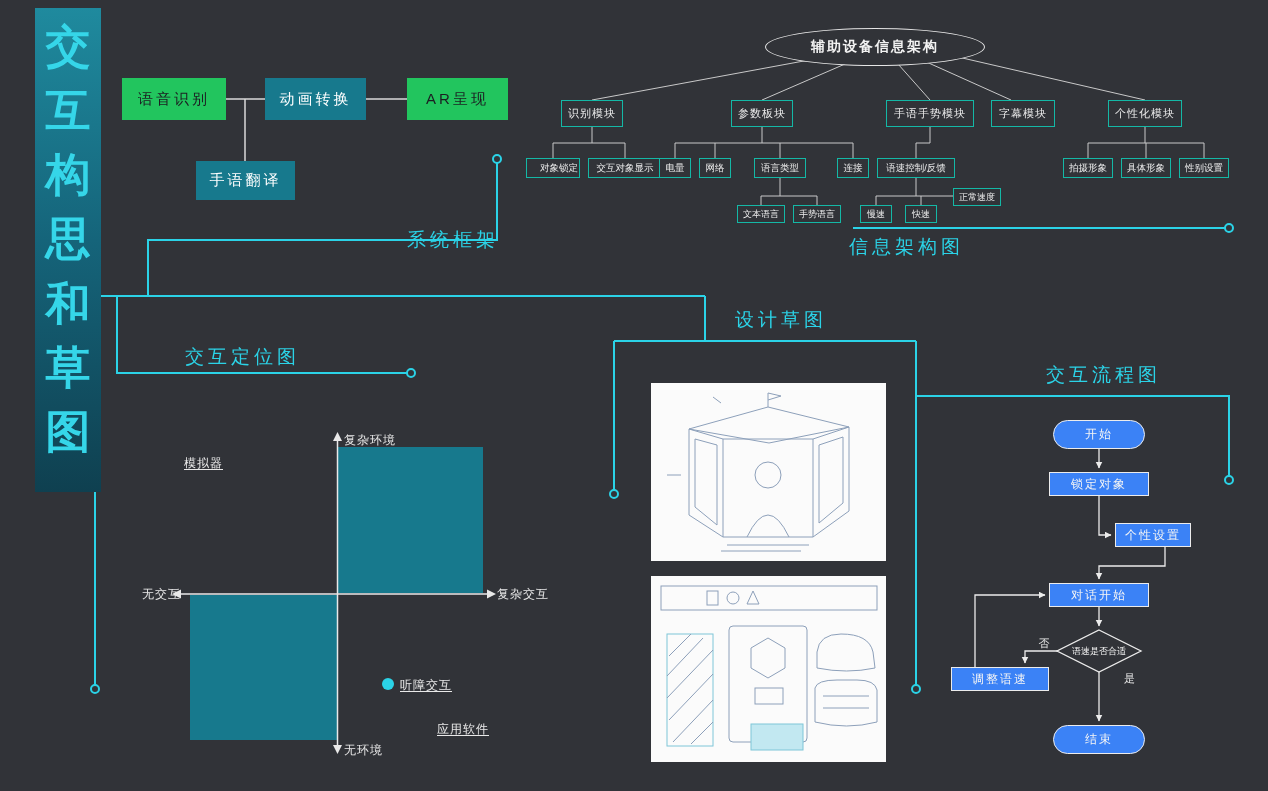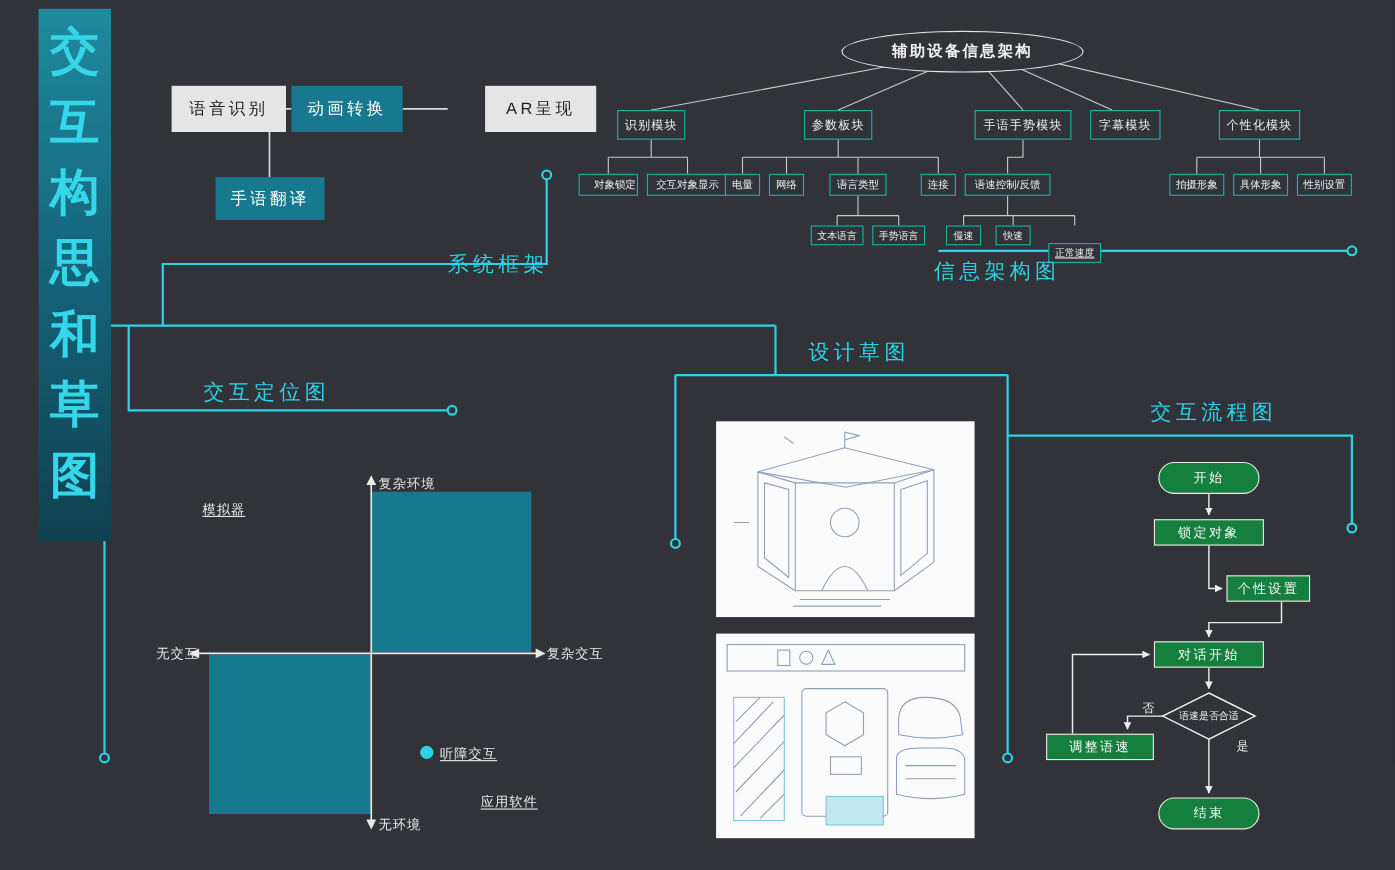--- a/index.html
+++ b/index.html
@@ -8,38 +8,38 @@
   .abs{position:absolute;box-sizing:border-box;}
   .fc{display:flex;align-items:center;justify-content:center;}
 
   .title-strip{left:35px;top:8px;width:66px;height:484px;
     background:linear-gradient(180deg,#1f8a9e 0%,#15647a 48%,#0f4050 100%);
     display:flex;flex-direction:column;align-items:center;justify-content:space-between;
     padding:16px 0 38px 0;box-sizing:border-box;}
   .title-char{color:#35d6e9;font-size:45px;font-weight:bold;line-height:1;}
 
   .fw-box{height:42px;font-size:15px;letter-spacing:3px;font-weight:500;}
-  .fw-light{background:#e5e5e5;color:#1c1e22;margin-left:34px;}
+  .fw-light{background:#22c55e;color:#1c1e22;}
   .fw-teal{background:#17798d;color:#ffffff;}
 
   .section-label{color:#2bd3e7;font-size:19px;letter-spacing:4px;white-space:nowrap;}
 
   .tree-root{border:1.5px solid #e6e6e6;border-radius:50%;background:#313338;color:#f2f2f2;
              font-size:14px;letter-spacing:2px;font-weight:bold;}
   .tree-box{background:#313338;border:1px solid #14b8a6;color:#ededed;white-space:nowrap;}
   .l1{font-size:11px;letter-spacing:1px;height:27px;}
   .l2{font-size:9.5px;height:20px;}
   .l3{font-size:9px;height:18px;}
 
   .axis-label{color:#e9e9e9;font-size:12px;letter-spacing:1px;white-space:nowrap;}
   .u{text-decoration:underline;text-underline-offset:2px;}
 
   .sketch{background:#fbfbfb;}
 
-  .flow-box{background:#15803d;border:1px solid #ececec;color:#f5f5f5;font-size:12px;
+  .flow-box{background:#3b82f6;border:1px solid #ececec;color:#f5f5f5;font-size:12px;
             letter-spacing:2px;white-space:nowrap;height:24px;}
   .pill{border-radius:15px;height:29px;}
 </style>
 </head>
 <body>
 
 <div class="canvas">
 
   <svg class="abs" style="left:0;top:0;" width="1268" height="791" viewBox="0 0 1268 791">
     <defs>
@@ -145,21 +145,21 @@
   <div class="abs tree-box l2 fc" style="left:837px;top:158px;width:32px;">连接</div>
   <div class="abs tree-box l2 fc" style="left:877px;top:158px;width:78px;">语速控制/反馈</div>
   <div class="abs tree-box l2 fc" style="left:1063px;top:158px;width:50px;">拍摄形象</div>
   <div class="abs tree-box l2 fc" style="left:1121px;top:158px;width:50px;">具体形象</div>
   <div class="abs tree-box l2 fc" style="left:1179px;top:158px;width:50px;">性别设置</div>
 
   <div class="abs tree-box l3 fc" style="left:737px;top:205px;width:48px;">文本语言</div>
   <div class="abs tree-box l3 fc" style="left:793px;top:205px;width:48px;">手势语言</div>
   <div class="abs tree-box l3 fc" style="left:860px;top:205px;width:32px;">慢速</div>
   <div class="abs tree-box l3 fc" style="left:905px;top:205px;width:32px;">快速</div>
-  <div class="abs tree-box l3 fc" style="left:953px;top:221px;width:48px;text-decoration:underline;">正常速度</div>
+  <div class="abs tree-box l3 fc" style="left:953px;top:188px;width:48px;">正常速度</div>
 
   <div class="abs section-label" style="left:849px;top:234px;">信息架构图</div>
 
   <div class="abs section-label" style="left:185px;top:344px;">交互定位图</div>
   <div class="abs axis-label" style="left:344px;top:432px;">复杂环境</div>
   <div class="abs axis-label" style="left:344px;top:742px;">无环境</div>
   <div class="abs axis-label" style="left:142px;top:586px;">无交互</div>
   <div class="abs axis-label" style="left:497px;top:586px;">复杂交互</div>
   <div class="abs axis-label u" style="left:184px;top:455px;">模拟器</div>
   <div class="abs axis-label u" style="left:400px;top:677px;">听障交互</div>

